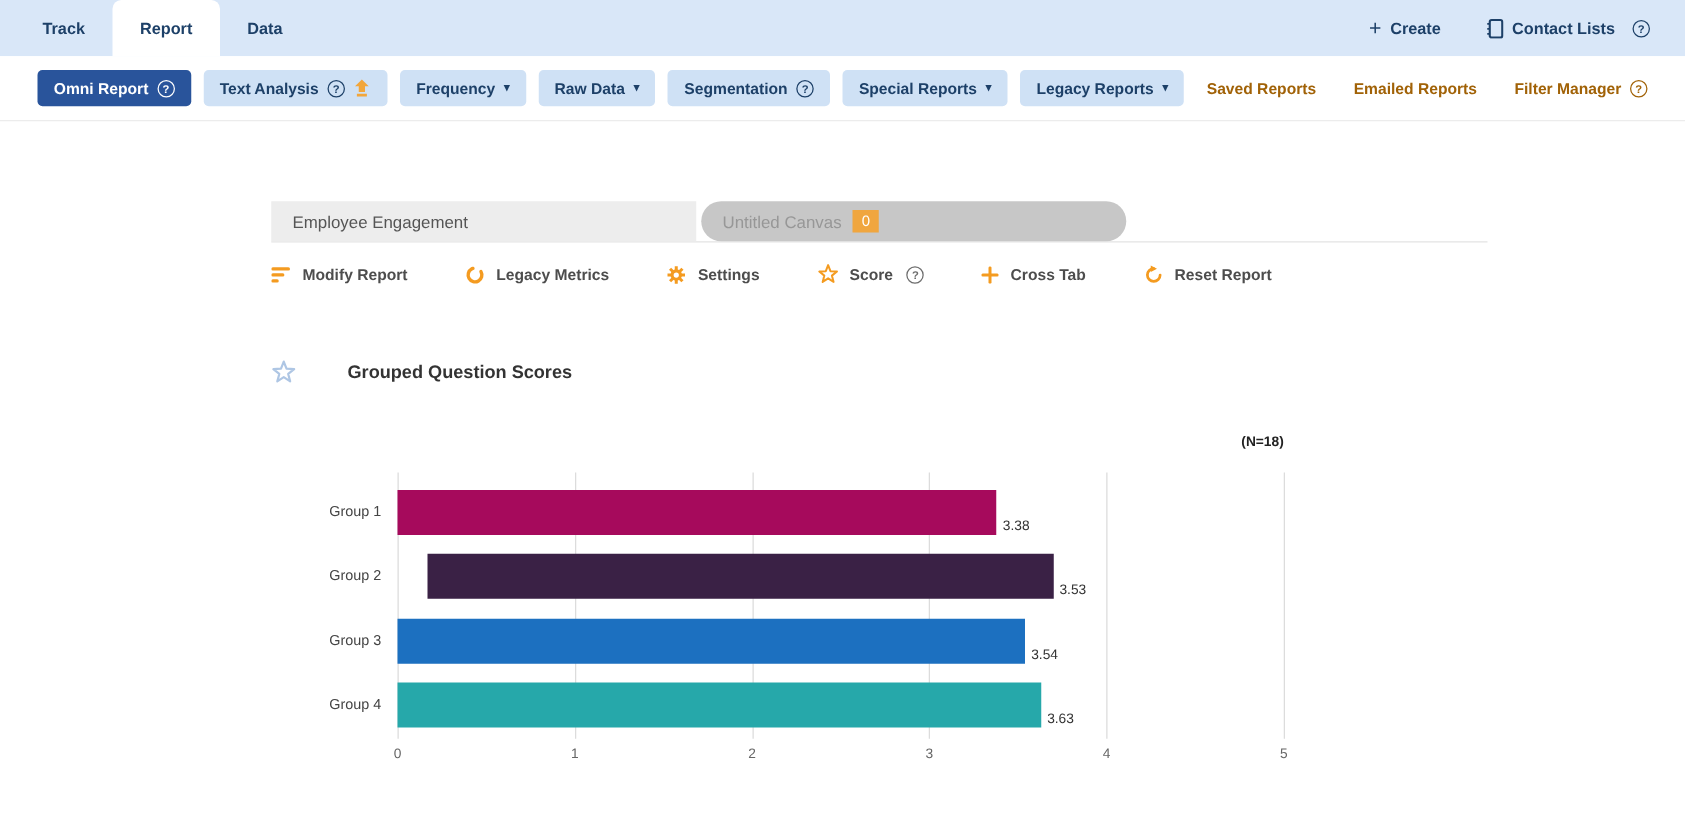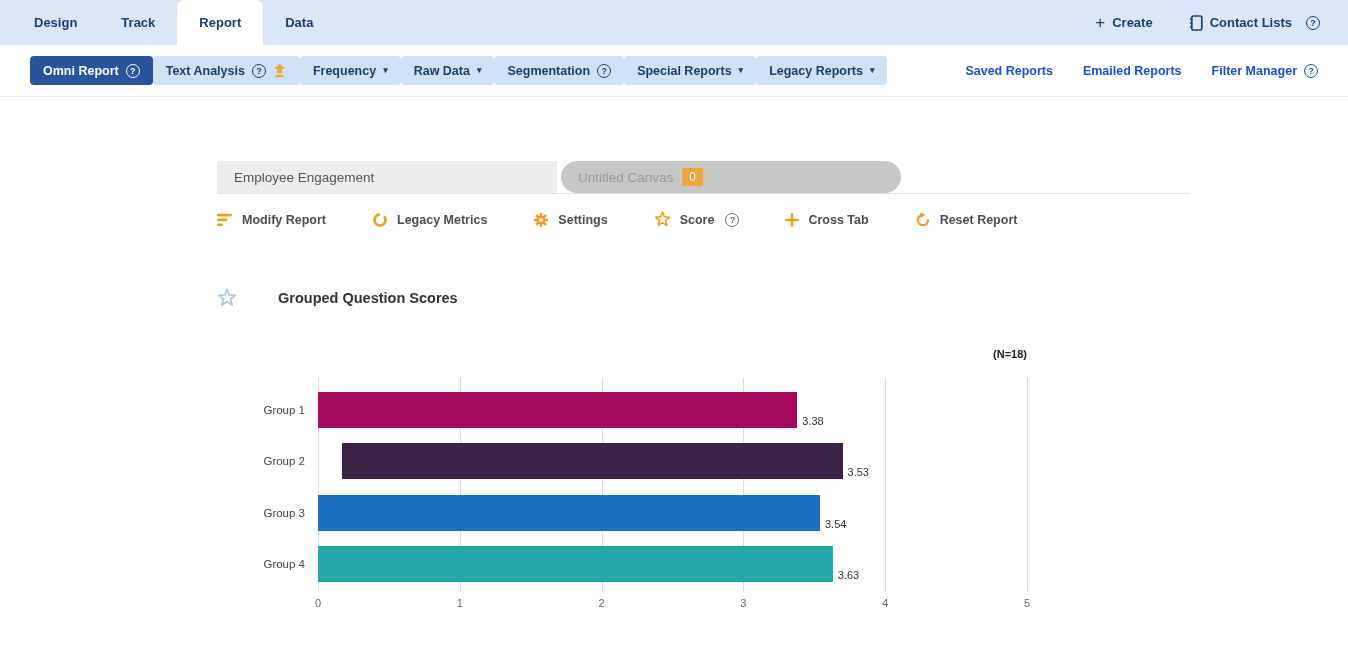--- a/index.html
+++ b/index.html
@@ -31,32 +31,32 @@
   .help {
     display:inline-flex; align-items:center; justify-content:center;
     width:14px; height:14px; border:1.2px solid currentColor; border-radius:50%;
     font-size:9px; font-weight:700; margin-left:7px; flex:0 0 auto;
   }
   .caret { font-size:9px; margin-left:7px; line-height:1; }
 
   
   .report-nav {
     height:52px; background:#fff; border-bottom:1px solid #ececec;
-    display:flex; align-items:center; padding:0 30px; 
+    display:flex; align-items:center; padding:0 30px; gap:10px;
   }
   .rn-btn {
     display:inline-flex; align-items:center; height:29px; padding:0 13px;
     background:#cfe1f5; color:#1d4068; font-size:12.5px; font-weight:700;
     border-radius:4px; cursor:pointer; white-space:nowrap;
   }
   .rn-btn.primary { background:#29549b; color:#ffffff; }
   .rn-btn .upgrade { margin-left:6px; display:inline-flex; }
   .rn-links {
     margin-left:auto; display:flex; align-items:center; gap:30px;
-    font-size:12.5px; font-weight:700; color:#1d4ed8;
+    font-size:12.5px; font-weight:700; color:#a16207;
   }
   .rn-link { display:inline-flex; align-items:center; cursor:pointer; white-space:nowrap; }
 
   
   .canvas-tabs-wrap {
     margin:64px 0 0 217px; width:973px;
     border-bottom:1px solid #e3e3e3; display:flex; gap:4px;
   }
   .canvas-tab {
     width:340px; height:32px; display:flex; align-items:center;
@@ -97,21 +97,20 @@
     position:absolute; left:-113px; width:100px; text-align:right;
     top:50%; transform:translateY(-50%); font-size:11.5px; color:#444; white-space:nowrap;
   }
   .x-axis { position:relative; margin:6px 0 0 318px; width:709px; height:16px; }
   .x-tick { position:absolute; top:0; transform:translateX(-50%); font-size:11px; color:#666; }
 </style>
 </head>
 <body>
 
 <header class="topnav">
-  <div class="nav-tab">Design</div>
   <div class="nav-tab">Track</div>
   <div class="nav-tab active">Report</div>
   <div class="nav-tab">Data</div>
 
   <div class="topnav-right">
     <div class="tn-action">
       <span class="plus-glyph">+</span>
       <span>Create</span>
     </div>
     <div class="tn-action">

